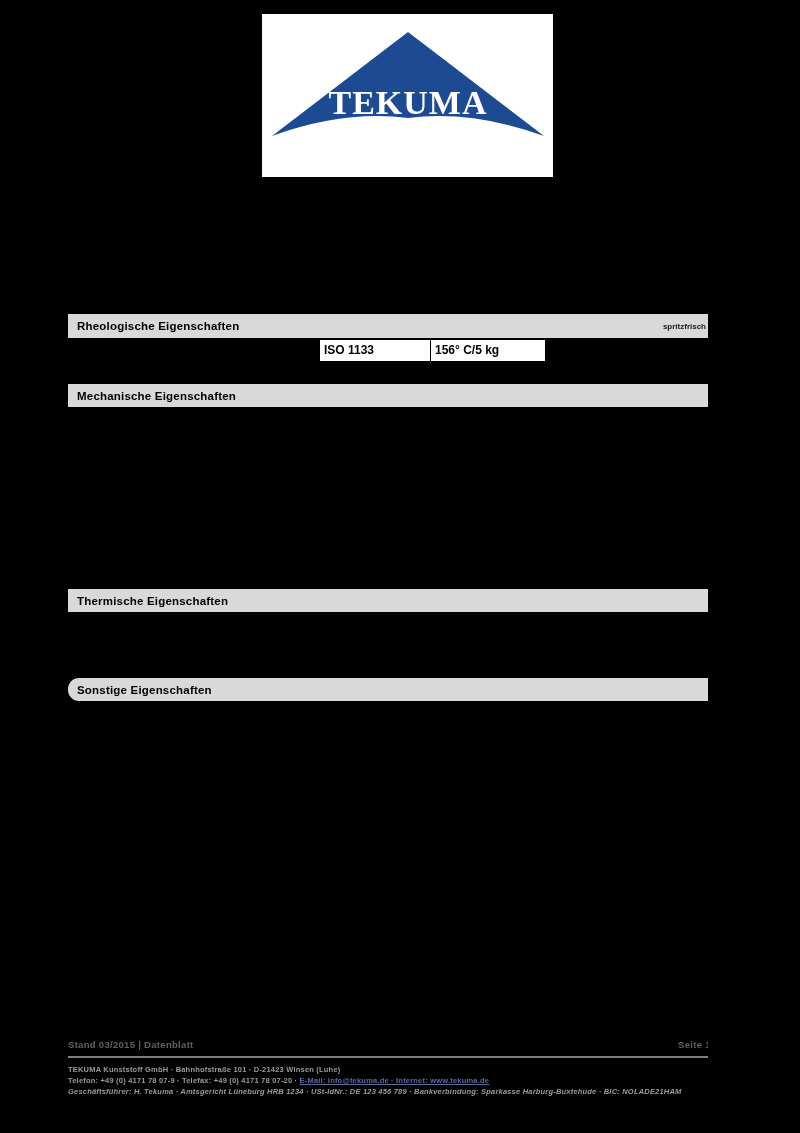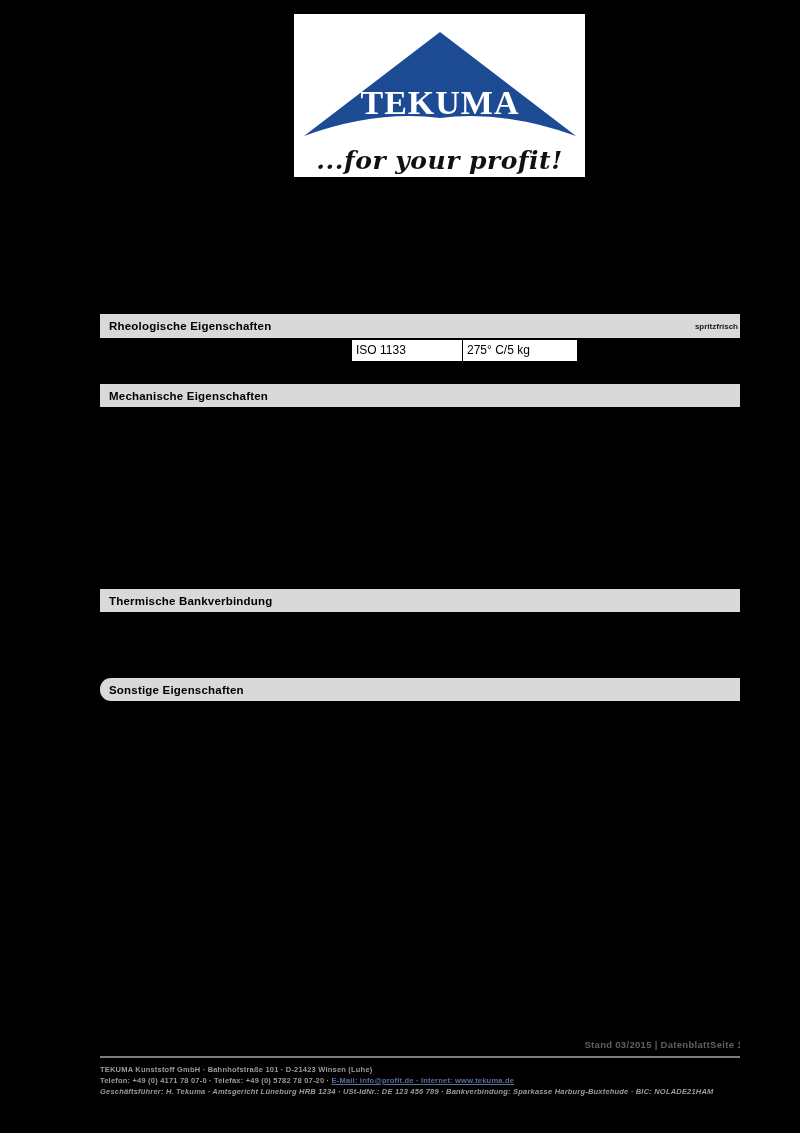--- a/index.html
+++ b/index.html
@@ -1,17 +1,17 @@
 <!DOCTYPE html>
 <html><head>
 <meta charset="utf-8">
 <style>
   html,body{margin:0;padding:0;background:#000;}
   .page{position:relative;width:708px;height:1133px;background:#000;overflow:hidden;
-        font-family:"Liberation Sans", sans-serif;margin-left:32px;}
+        font-family:"Liberation Sans", sans-serif;}
 
   
   .logo-box{position:absolute;left:262px;top:14px;width:291px;height:163px;background:#ffffff;}
   .logo-svg{position:absolute;left:0;top:4px;width:291px;height:128px;display:block;}
   .logo-tagline{position:absolute;left:0;top:132px;width:291px;text-align:center;
         font-family:"DejaVu Serif", serif;font-style:italic;font-weight:bold;
         font-size:25px;color:#111;letter-spacing:0.5px;}
 
   
   .section-bar{position:absolute;left:68px;width:672px;background:#d9d9d9;
@@ -19,82 +19,81 @@
   .section-title{font-size:11.5px;font-weight:bold;color:#000;padding-left:9px;letter-spacing:0.2px;}
   .section-note{font-size:8px;font-weight:bold;color:#1a1a1a;padding-right:34px;}
   .bar-0{top:314px;height:24px;}
   .bar-1{top:384px;height:23px;}
   .bar-2{top:589px;height:23px;}
   .bar-3{top:678px;height:23px;border-radius:11px;}
 
   
   .data-row{position:absolute;left:319px;top:340px;height:21px;display:flex;}
   .data-cell{background:#ffffff;border-left:1px solid #000;height:21px;line-height:21px;
-        font-size:12px;font-weight:normal;color:#000;padding-left:4px;box-sizing:border-box;}
+        font-size:12px;font-weight:bold;color:#000;padding-left:4px;box-sizing:border-box;}
   .cell-standard{width:111px;}
   .cell-condition{width:115px;}
 
   
   .footer-meta{position:absolute;left:68px;top:1039px;width:672px;display:flex;
-        justify-content:flex-end;font-size:9.5px;font-weight:bold;color:#606060;
+        justify-content:space-between;font-size:9.5px;font-weight:bold;color:#606060;
         letter-spacing:0.3px;}
   .footer-rule{position:absolute;left:68px;top:1056px;width:672px;height:2px;background:#7d7d7d;}
   .footer-line{position:absolute;left:68px;width:672px;text-align:left;
         font-size:7.5px;font-weight:bold;color:#9b9b9b;letter-spacing:0.2px;white-space:nowrap;}
   .fl-1{top:1065px;}
   .fl-2{top:1076px;}
   .fl-3{top:1087px;font-style:italic;}
   .footer-link{color:#5a6d9c;text-decoration:underline;cursor:pointer;}
 </style>
 </head>
 <body>
 
 <div class="page">
 
   <div class="logo-box">
     <svg class="logo-svg" viewBox="0 0 291 128">
       <path d="M146 14 L282 118 Q210 92 146 100 Q82 92 10 118 Z" fill="#1c4b94"></path>
       <text x="146" y="96" text-anchor="middle" font-family="Liberation Serif, serif" font-weight="bold" font-size="34" letter-spacing="1" fill="#ffffff">TEKUMA</text>
     </svg>
-    <div class="logo-tagline">...for your profit!</div>
   </div>
 
   <div class="section-bar bar-1">
     <span class="section-title">Mechanische Eigenschaften</span>
     <span class="section-note"></span>
   </div>
 
   <div class="section-bar bar-0">
     <span class="section-title">Rheologische Eigenschaften</span>
     <span class="section-note">spritzfrisch</span>
   </div>
 
   <div class="section-bar bar-2">
-    <span class="section-title">Thermische Bankverbindung</span>
+    <span class="section-title">Thermische Eigenschaften</span>
     <span class="section-note"></span>
   </div>
 
   <div class="section-bar bar-3">
     <span class="section-title">Sonstige Eigenschaften</span>
     <span class="section-note"></span>
   </div>
 
   <div class="data-row">
     <div class="data-cell cell-standard">ISO 1133</div>
-    <div class="data-cell cell-condition">275° C/5 kg</div>
+    <div class="data-cell cell-condition">156° C/5 kg</div>
   </div>
 
   <div class="footer-meta">
     <span>Stand 03/2015 | Datenblatt</span>
     <span>Seite 1 von 1</span>
   </div>
 
   <div class="footer-rule"></div>
 
   <div class="footer-line fl-1">TEKUMA Kunststoff GmbH · Bahnhofstraße 101 · D-21423 Winsen (Luhe)</div>
 
   <div class="footer-line fl-2">
-    <span>Telefon: +49 (0) 4171 78 07-0 · Telefax: +49 (0) 5782 78 07-20 · </span><span class="footer-link">E-Mail: info@profit.de · Internet: www.tekuma.de</span>
+    <span>Telefon: +49 (0) 4171 78 07-9 · Telefax: +49 (0) 4171 78 07-20 · </span><span class="footer-link">E-Mail: info@tekuma.de · Internet: www.tekuma.de</span>
   </div>
 
   <div class="footer-line fl-3">Geschäftsführer: H. Tekuma · Amtsgericht Lüneburg HRB 1234 · USt-IdNr.: DE 123 456 789 · Bankverbindung: Sparkasse Harburg-Buxtehude · BIC: NOLADE21HAM</div>
 
 </div>
 
 </body></html>

